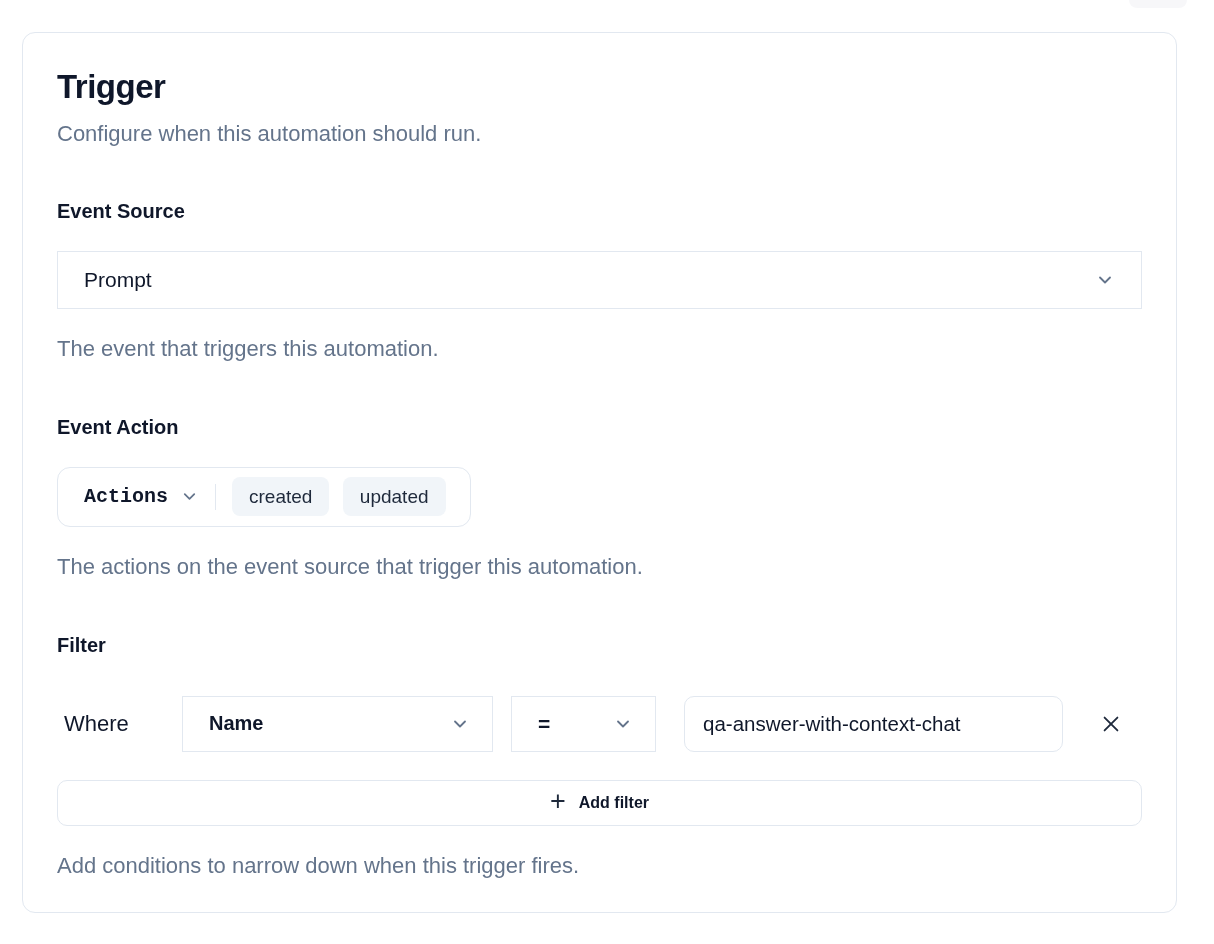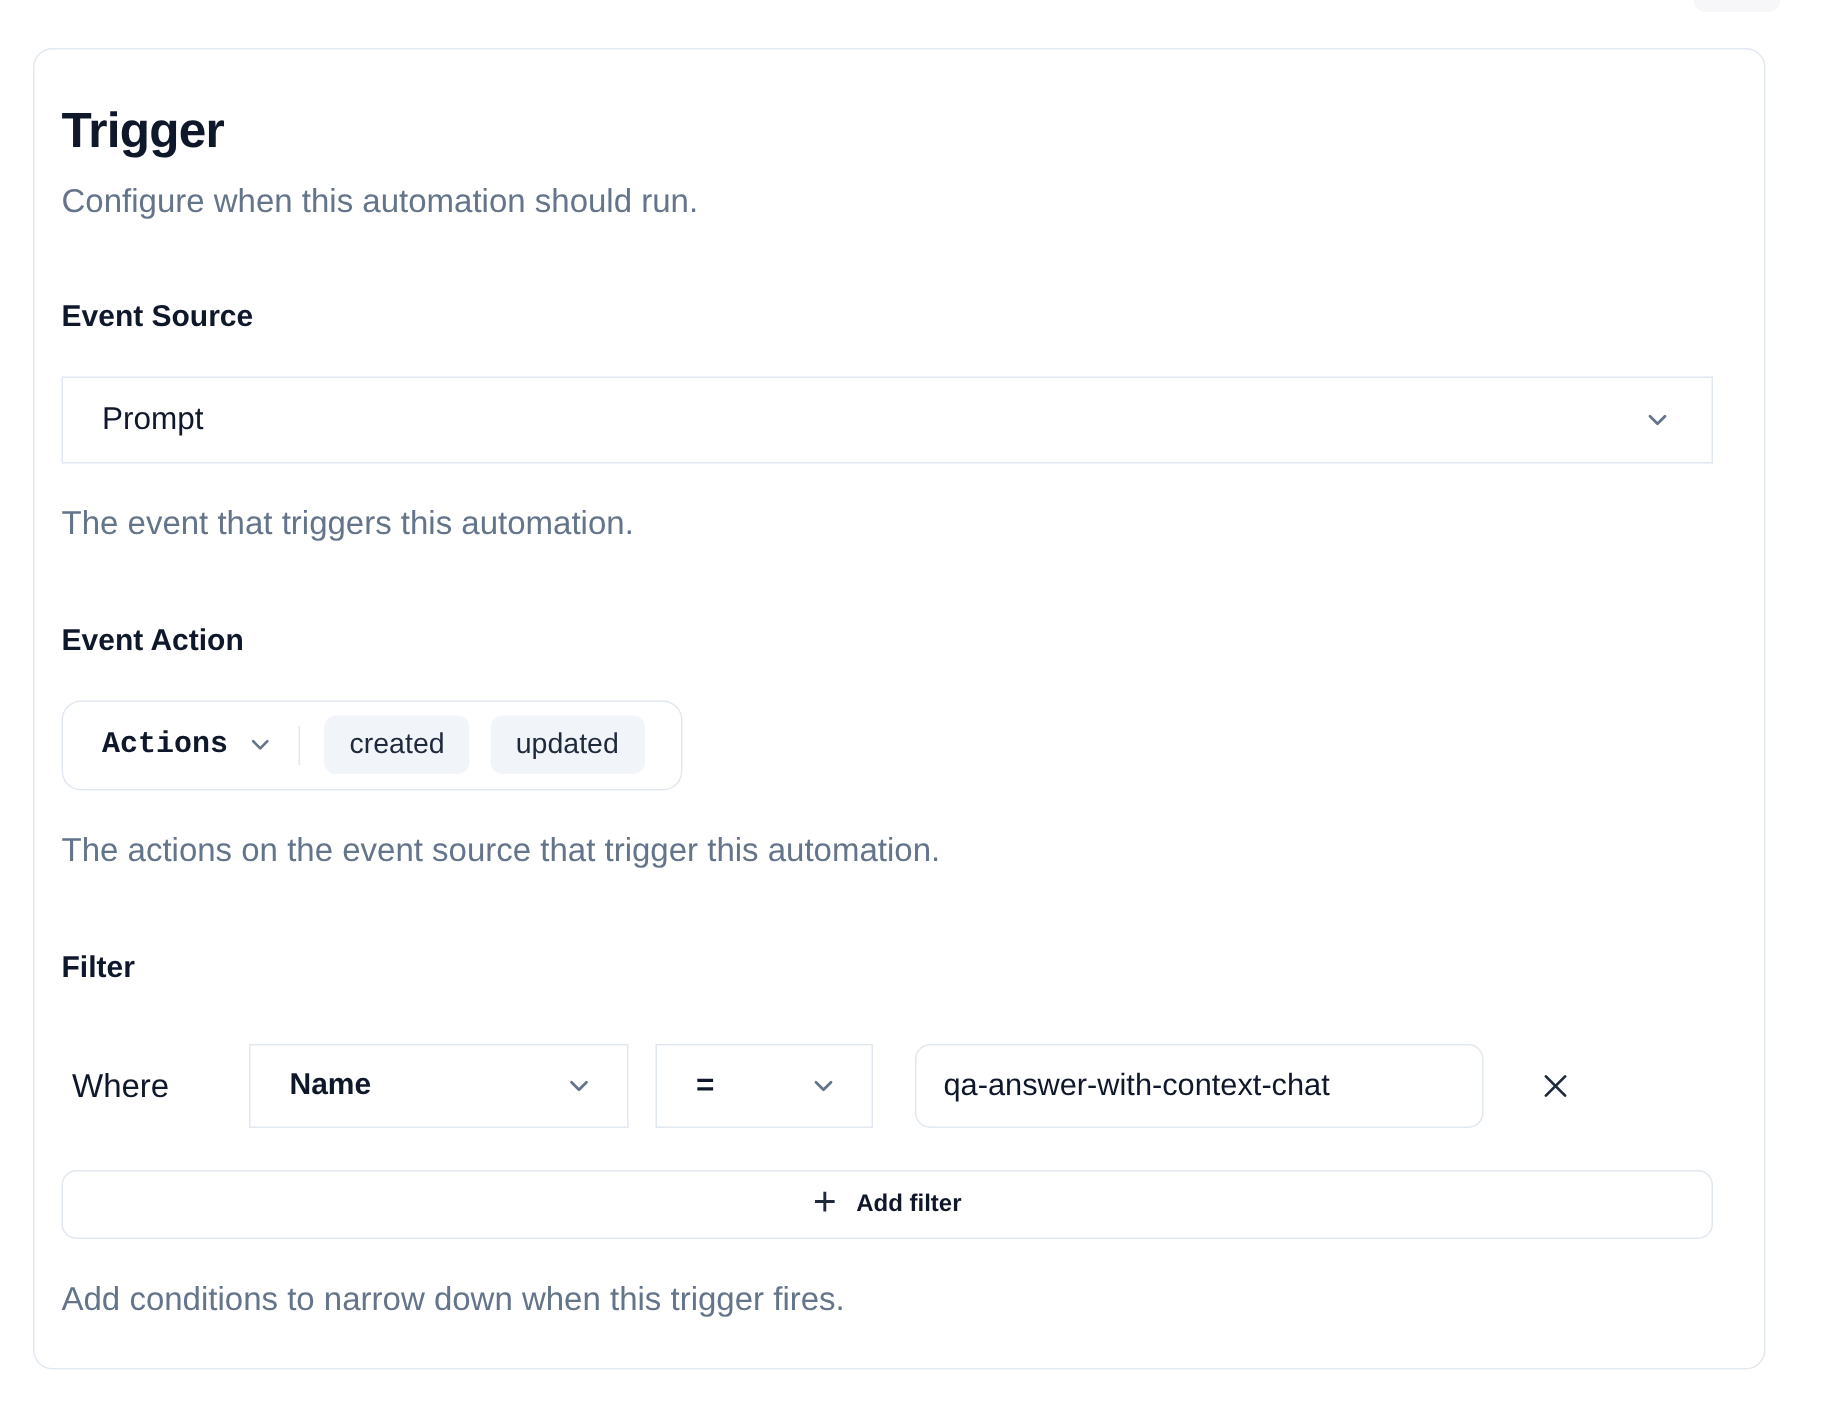--- a/index.html
+++ b/index.html
@@ -18,21 +18,21 @@
     border-radius: 8px;
     opacity: 0.7;
   }
   .card {
     position: absolute;
     left: 22px; top: 32px;
     width: 1155px; height: 881px;
     background: #ffffff;
     border: 1px solid #e2e8f0;
     border-radius: 13px;
-    padding: 32px 34px 36px 18px;
+    padding: 32px 34px 36px 34px;
   }
   .page-title {
     font-size: 33px;
     font-weight: 700;
     color: #0f172a;
     letter-spacing: -0.5px;
     line-height: 1.2;
     margin-top: 2px;
   }
   .subtitle {
@@ -122,21 +122,21 @@
     gap: 18px;
   }
   .where {
     width: 107px;
     flex: 0 0 auto;
     font-size: 22px;
     color: #0f172a;
     padding-left: 7px;
   }
   .field-select {
-    width: 253px;
+    width: 311px;
     height: 56px;
     flex: 0 0 auto;
     padding: 0 22px 0 26px;
   }
   .field-select .select-text { font-weight: 700; font-size: 20px; }
   .op-select {
     width: 145px;
     height: 56px;
     flex: 0 0 auto;
     padding: 0 22px 0 26px;

